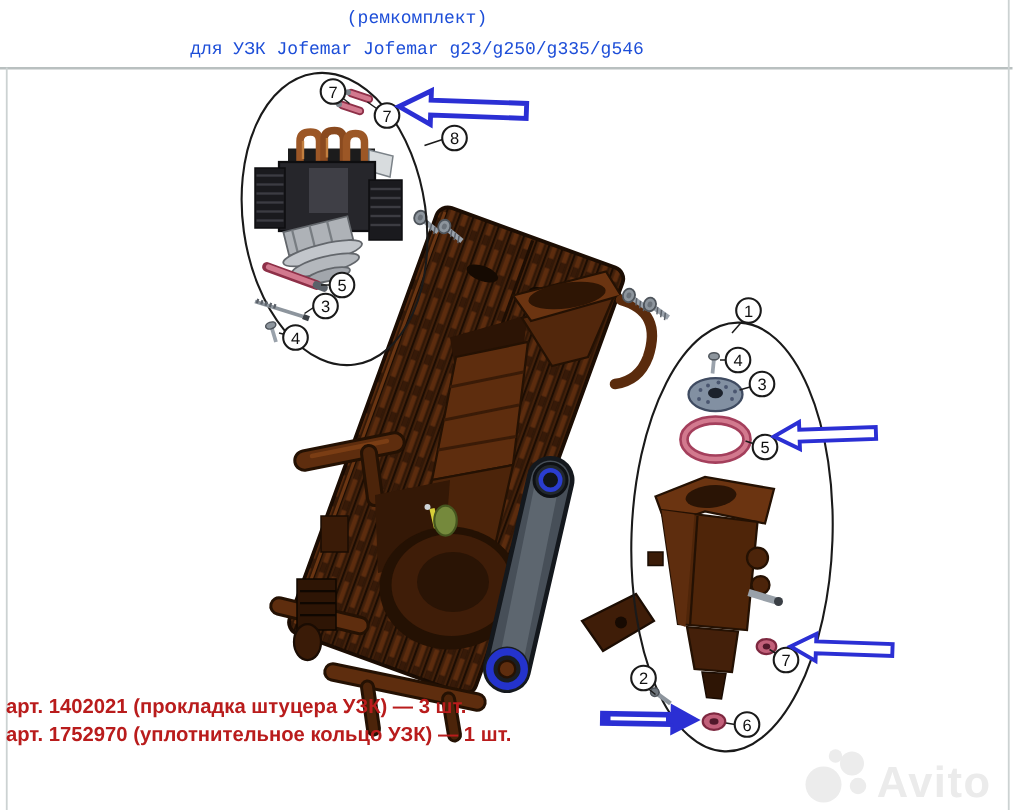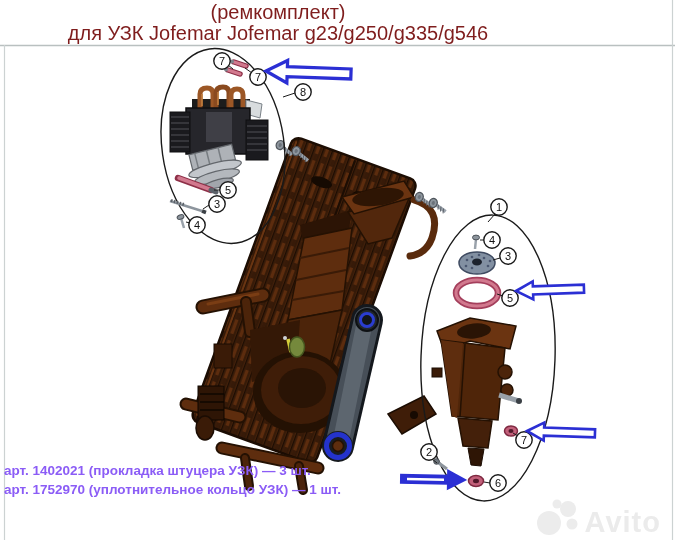--- a/index.html
+++ b/index.html
@@ -2,26 +2,26 @@
 <html><head>
 <meta charset="utf-8">
 <style>
   html,body{margin:0;padding:0;background:#ffffff;}
   .page{
     position:relative;width:681px;height:540px;background:#ffffff;overflow:hidden;
     font-family:"Liberation Sans", sans-serif;color:#0b0b0b;
   }
   .title-block{
     position:absolute;top:2px;left:0;width:556px;text-align:center;
-    font-size:20px;line-height:21px;color:#7f1d1d;
+    font-size:12px;line-height:21px;color:#1d4ed8;font-family:Liberation Mono, monospace;
   }
   .diagram-svg{position:absolute;top:0;left:0;width:681px;height:540px;}
   .parts-list{
     position:absolute;left:4px;top:461px;
-    font-size:13.5px;font-weight:bold;line-height:19px;white-space:nowrap;color:#8b5cf6;
+    font-size:13.5px;font-weight:bold;line-height:19px;white-space:nowrap;color:#b91c1c;
   }
   .watermark{
     position:absolute;right:20px;bottom:3px;display:flex;align-items:flex-end;
     color:#ebebeb;font-weight:bold;font-size:29px;letter-spacing:1px;
     user-select:none;
   }
   .watermark .wm-text{line-height:30px;}
 </style>
 </head>
 <body>

